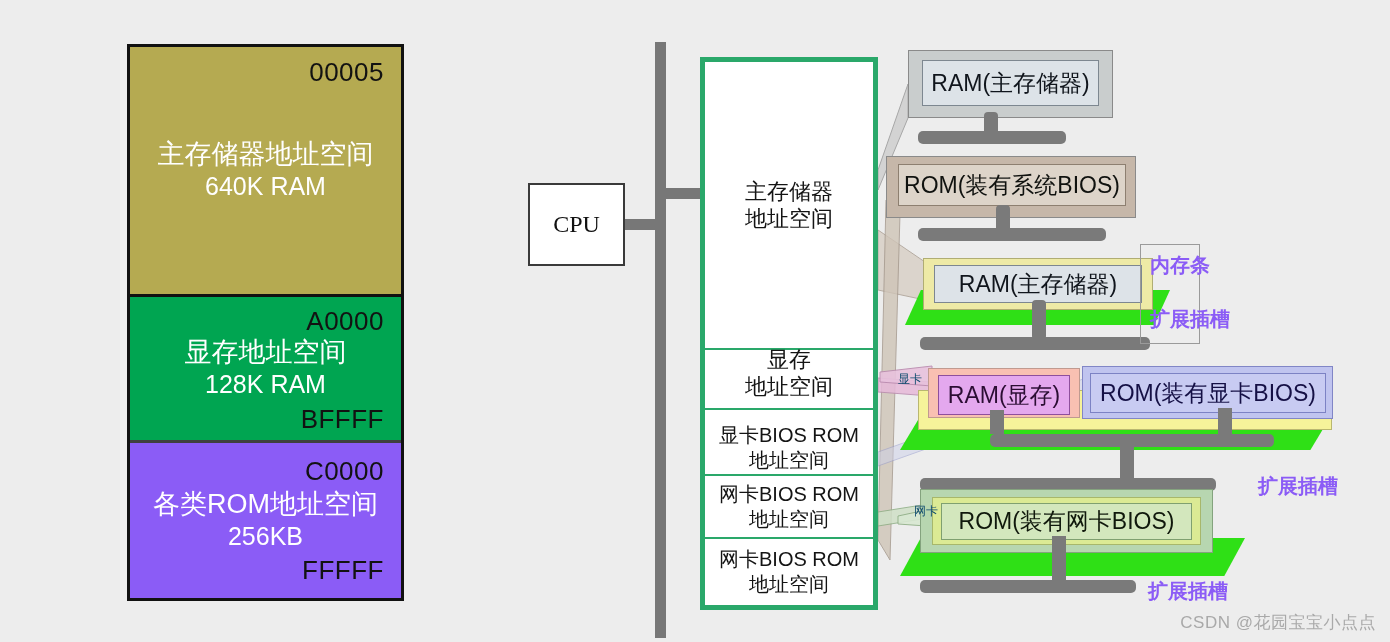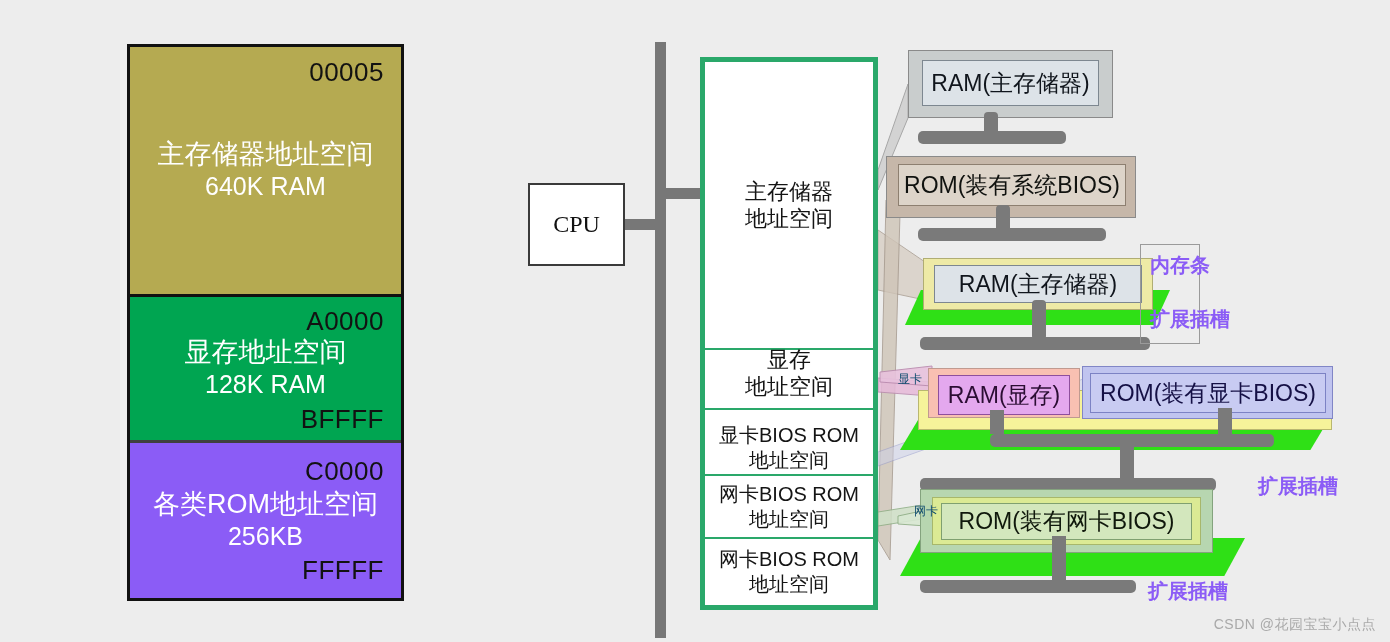--- a/index.html
+++ b/index.html
@@ -186,21 +186,21 @@
   .callout-tag {
     position: absolute;
     font-size: 12px;
     color: #0c4a6e;
     white-space: nowrap;
   }
 
   #watermark {
     position: absolute;
     right: 14px; bottom: 8px;
-    font-size: 14px;
+    font-size: 17px;
     color: #a9a9a9;
     white-space: nowrap;
     letter-spacing: 0.5px;
   }
   svg.overlay { position: absolute; left: 0; top: 0; width: 1390px; height: 642px; pointer-events: none; }
 </style>
 </head>
 <body>
 
 <div class="stage">

